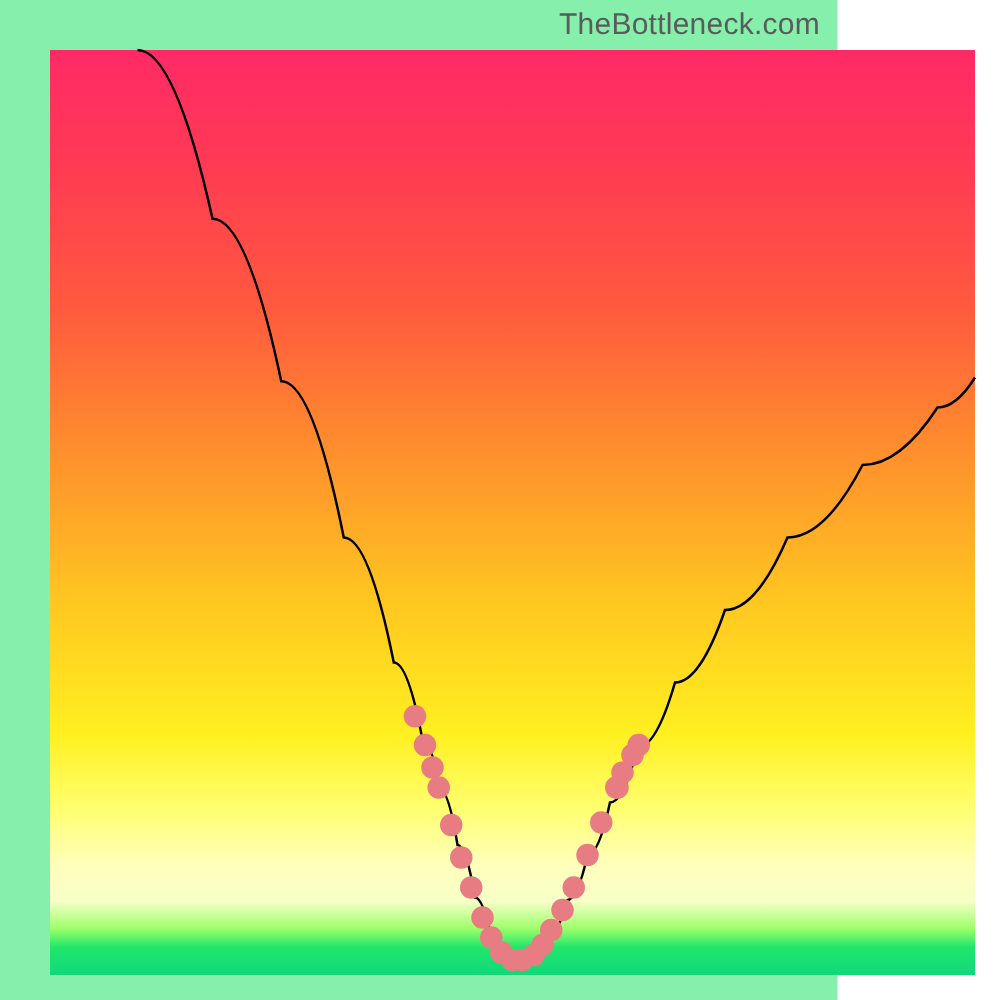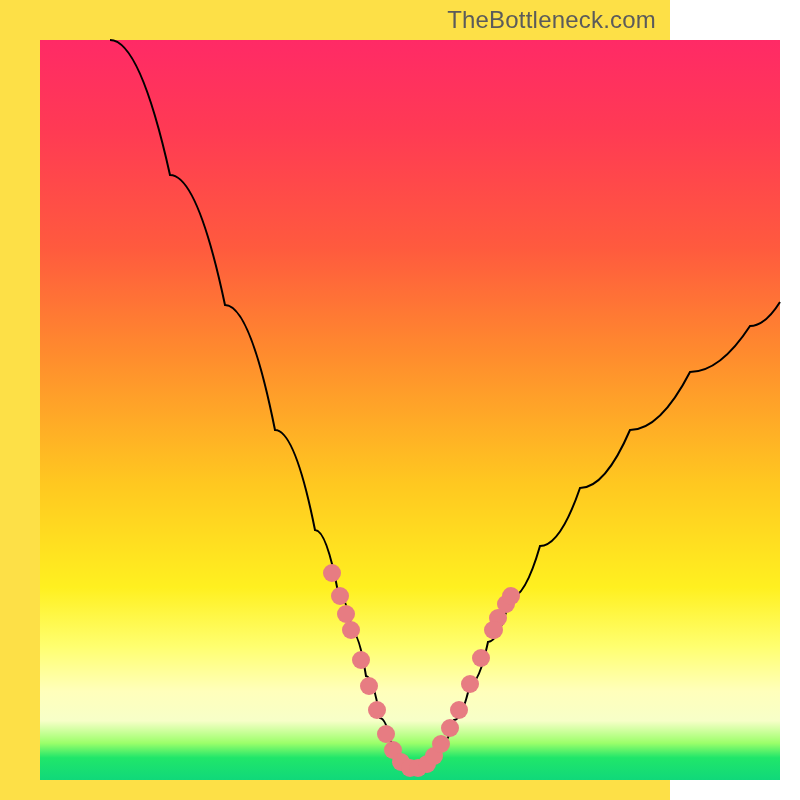--- a/index.html
+++ b/index.html
@@ -7,21 +7,21 @@
     padding: 0;
     width: 800px;
     height: 800px;
     overflow: hidden;
     font-family: Arial, Helvetica, sans-serif;
   }
   .canvas-wrap {
     position: relative;
     width: 670px;
     height: 800px;
-    background: #fde047;
+    background: #86efac;
   }
   .plot-area {
     position: absolute;
     left: 40px;
     top: 40px;
     width: 740px;
     height: 740px;
     
     background: linear-gradient(
       to bottom,

